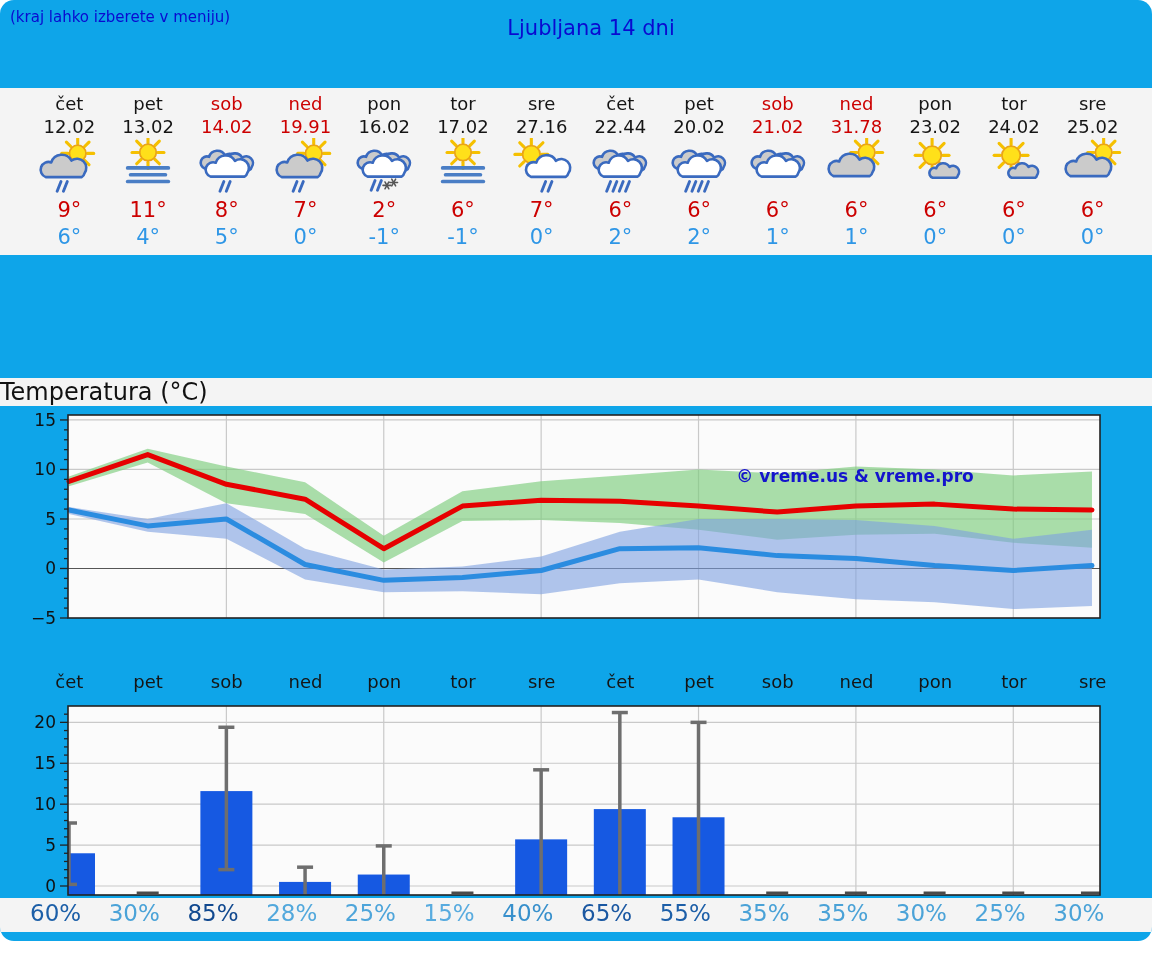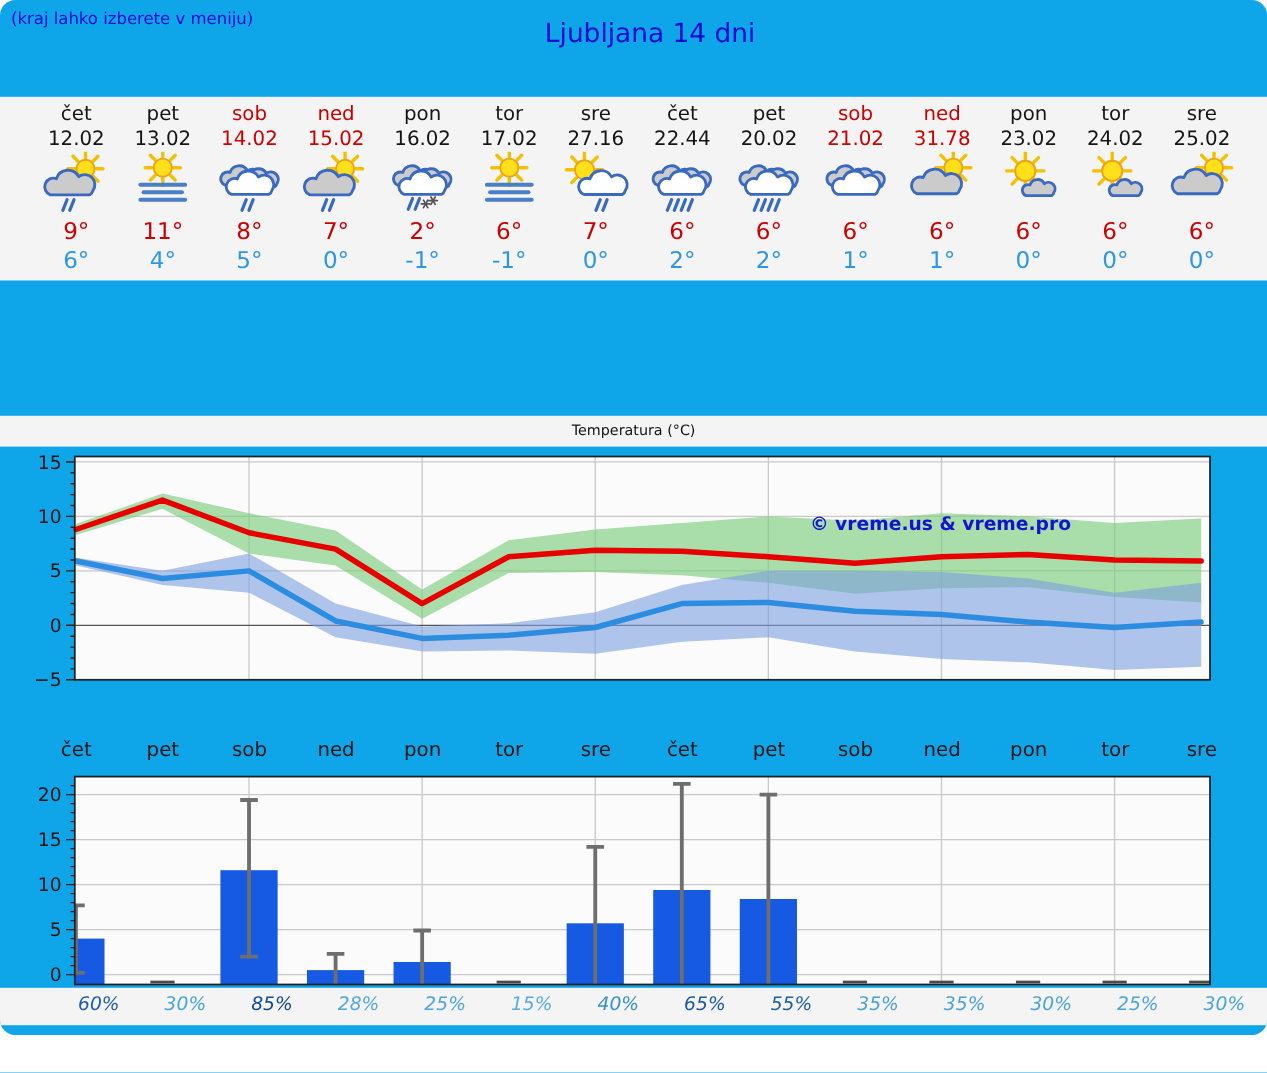--- a/index.html
+++ b/index.html
@@ -1,41 +1,41 @@
 <!DOCTYPE html>
 <html><head>
 <meta charset="utf-8">
 <style>
   html,body{margin:0;padding:0;background:#fff;}
   body{font-family:"DejaVu Sans","Liberation Sans",sans-serif;}
   .page{position:relative;width:1152px;height:941px;background:#0ea5e9;overflow:hidden;border-radius:14px;}
   .hint{position:absolute;left:10px;top:8px;font-size:15px;color:#0a0ad0;}
-  .main-title{position:absolute;left:0;right:0;top:16px;text-align:center;font-size:24px;color:#0a0ad0;margin-left:30px;}
+  .main-title{position:absolute;left:0;right:0;top:16px;text-align:center;font-size:21px;color:#0a0ad0;margin-left:30px;}
   .updated{position:absolute;right:8px;top:8px;font-size:15px;color:#0a0ad0;}
   .day-strip{position:absolute;left:0;top:88px;width:1152px;height:167px;background:#f4f4f4;
              display:grid;grid-template-columns:repeat(14,1fr);padding:0 20px 0 30px;box-sizing:border-box;}
   .day-col{text-align:center;}
   .day-name,.day-date{display:block;font-size:18px;line-height:23px;color:#151515;}
   .day-name{margin-top:4px;}
   .weekend{color:#cc0000;}
   .day-icon{display:block;height:58px;}
   .day-high{display:block;font-size:21px;line-height:27px;color:#cc0000;margin-top:1px;}
   .day-low{display:block;font-size:21px;line-height:27px;color:#2e96e6;}
   .chart-title{position:absolute;left:0;width:1152px;height:28px;background:#f4f4f4;
-               text-align:center;font-size:13px;line-height:28px;color:#111;}
+               text-align:left;font-size:24px;line-height:28px;color:#111;}
   #temp-title{top:378px;}
   #precip-title{top:640px;}
   #temp-svg{position:absolute;left:0;top:406px;}
   .precip-days{position:absolute;left:0;top:668px;width:1152px;height:30px;
                display:grid;grid-template-columns:repeat(14,1fr);padding:0 20px 0 30px;box-sizing:border-box;}
   .precip-day{text-align:center;font-size:18px;line-height:28px;color:#151515;}
   #precip-svg{position:absolute;left:0;top:700px;}
   .prob-row{position:absolute;left:0;top:898px;width:1152px;height:34px;background:#f4f4f4;
             display:grid;grid-template-columns:repeat(14,1fr);padding:0 20px 0 30px;box-sizing:border-box;}
-  .prob-cell{text-align:right;font-size:17px;line-height:31px;font-style:italic;}
+  .prob-cell{text-align:left;font-size:23px;line-height:31px;}
 </style>
 </head>
 <body>
 
 <div class="page">
   <span class="hint">(kraj lahko izberete v meniju)</span>
   <div class="main-title">Ljubljana 14 dni</div>
 
   <div class="day-strip" id="day-strip">
       <div class="day-col">
@@ -86,21 +86,21 @@
             <path d="M-20,10 a8,8 0 0 1 6,-16 a12,12 0 0 1 22,-2 a10,10 0 0 1 14,14 a6,6 0 0 1 -3,4 Z" transform="translate(42,25) scale(0.7)" fill="#cbcbcb" stroke="#3a6abf" stroke-width="2.6" stroke-linejoin="round" vector-effect="non-scaling-stroke"></path>
             <path d="M-20,10 a8,8 0 0 1 6,-16 a12,12 0 0 1 22,-2 a10,10 0 0 1 14,14 a6,6 0 0 1 -3,4 Z" transform="translate(33,30) scale(0.9)" fill="#ffffff" stroke="#3a6abf" stroke-width="2.6" stroke-linejoin="round" vector-effect="non-scaling-stroke"></path>
             <line x1="28.75" y1="44" x2="24.75" y2="54" stroke="#3a6abf" stroke-width="3" stroke-linecap="round"></line>
             <line x1="35.25" y1="44" x2="31.25" y2="54" stroke="#3a6abf" stroke-width="3" stroke-linecap="round"></line>
           </svg></span>
         <span class="day-high">8°</span>
         <span class="day-low">5°</span>
       </div>
       <div class="day-col">
         <span class="day-name weekend">ned</span>
-        <span class="day-date weekend">15.02</span>
+        <span class="day-date weekend">19.91</span>
         <span class="day-icon"><svg width="62" height="56" viewBox="0 0 64 56">
             <line x1="51.0" y1="15.0" x2="57.5" y2="15.0" stroke="#f5c000" stroke-width="3.2" stroke-linecap="round"></line>
             <line x1="48.1" y1="22.1" x2="52.7" y2="26.7" stroke="#f5c000" stroke-width="3.2" stroke-linecap="round"></line>
             <line x1="41.0" y1="25.0" x2="41.0" y2="31.5" stroke="#f5c000" stroke-width="3.2" stroke-linecap="round"></line>
             <line x1="33.9" y1="22.1" x2="29.3" y2="26.7" stroke="#f5c000" stroke-width="3.2" stroke-linecap="round"></line>
             <line x1="31.0" y1="15.0" x2="24.5" y2="15.0" stroke="#f5c000" stroke-width="3.2" stroke-linecap="round"></line>
             <line x1="33.9" y1="7.9" x2="29.3" y2="3.3" stroke="#f5c000" stroke-width="3.2" stroke-linecap="round"></line>
             <line x1="41.0" y1="5.0" x2="41.0" y2="-1.5" stroke="#f5c000" stroke-width="3.2" stroke-linecap="round"></line>
             <line x1="48.1" y1="7.9" x2="52.7" y2="3.3" stroke="#f5c000" stroke-width="3.2" stroke-linecap="round"></line>
             <circle cx="41" cy="15" r="8.5" fill="#ffe01a" stroke="#eaa417" stroke-width="1.8"></circle>

